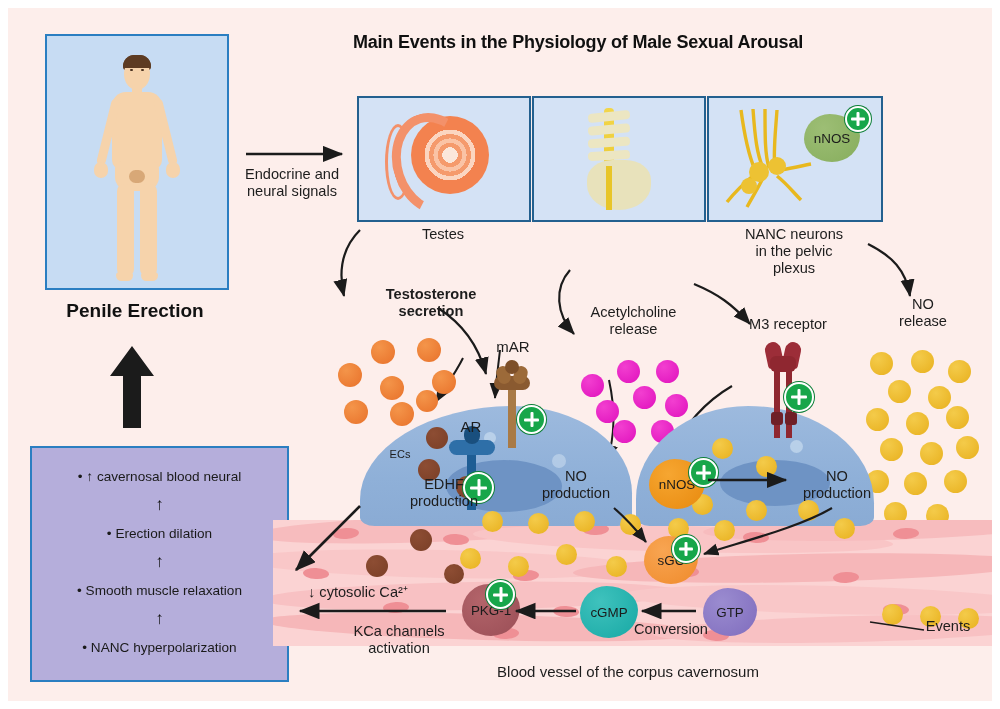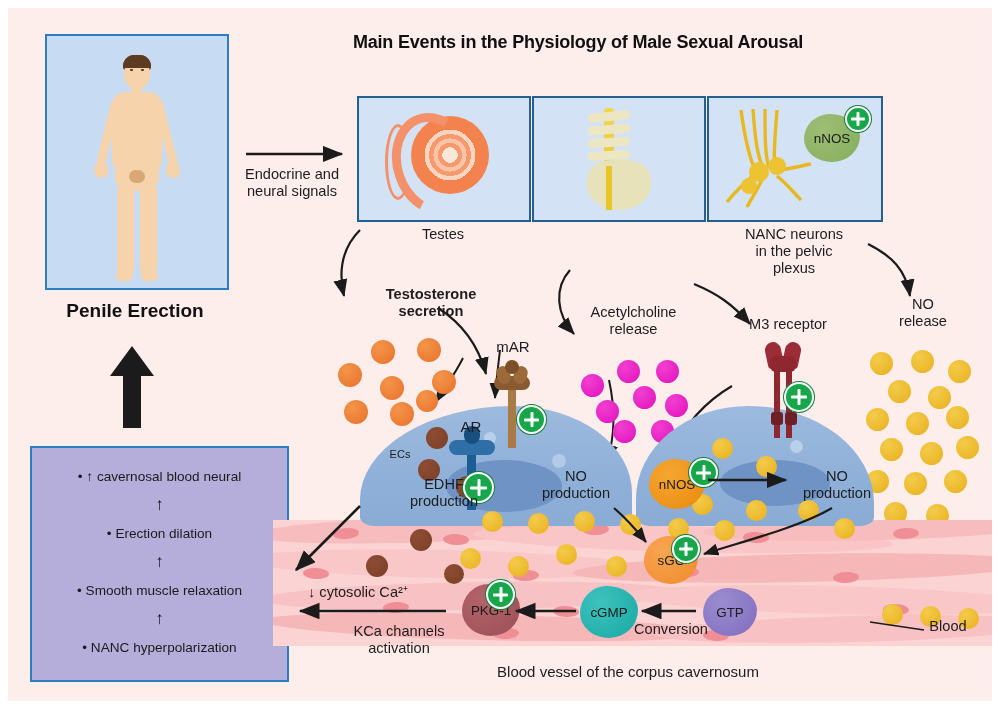--- a/index.html
+++ b/index.html
@@ -416,16 +416,16 @@
 production</div>
   <div class="lbl" style="left:518px;top:460px;width:100px;">NO
 production</div>
   <div class="lbl" style="left:779px;top:460px;width:100px;">NO
 production</div>
 
   <div class="lbl" style="left:300px;top:576px;width:160px;text-align:left;">↓ cytosolic Ca²⁺</div>
   <div class="lbl" style="left:324px;top:615px;width:134px;">KCa channels
 activation</div>
   <div class="lbl" style="left:608px;top:613px;width:110px;">Conversion</div>
-  <div class="lbl" style="left:900px;top:610px;width:80px;">Blood</div>
+  <div class="lbl" style="left:900px;top:610px;width:80px;">Events</div>
   <div class="lbl" style="left:455px;top:655px;width:330px;font-size:15px;">Blood vessel of the corpus cavernosum</div>
 
 </div>
 
 </body></html>

